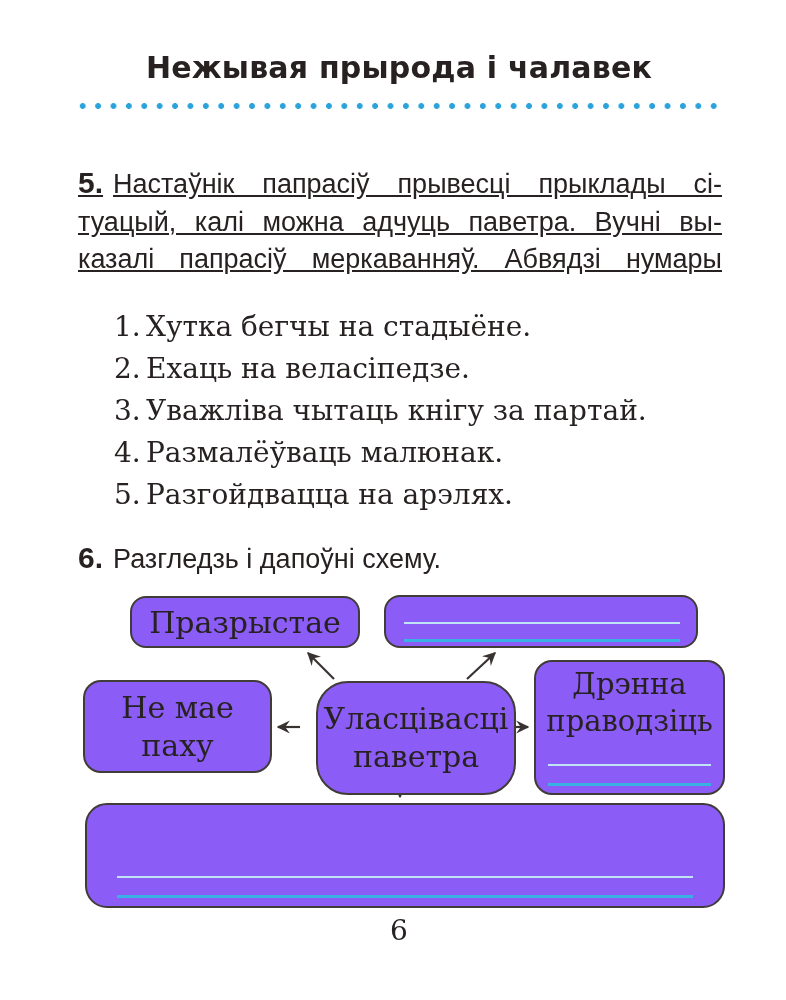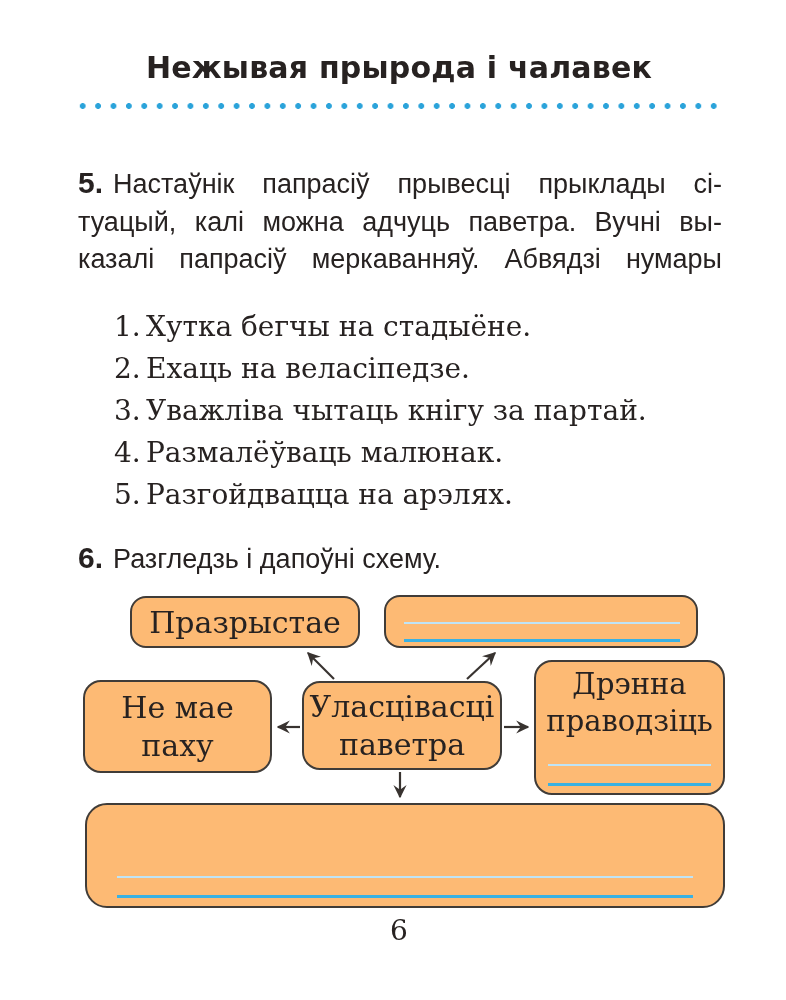--- a/index.html
+++ b/index.html
@@ -21,48 +21,48 @@
     background-size:15.4px 8px; background-repeat:repeat-x; background-position:0 50%;
   }
 
   
   .ex-block { position:absolute; left:78px; width:644px; }
   .ex5 { top:166px; }
   .pline {
     font:27px/37.5px "Liberation Sans",sans-serif; color:var(--ink,#272221);
     white-space:normal;
   }
-  .just { text-align:justify; text-align-last:justify; }
+  .just { text-align:justify; text-align-last:justify;text-decoration:underline; }
   .exnum {
     font:bold 30px "Liberation Sans",sans-serif; margin-right:10px;
   }
 
   .list { position:absolute; left:114px; top:306px; width:620px; }
   .li { font:28px/42px "DejaVu Serif","Liberation Serif",serif; white-space:nowrap; }
   .linum { display:inline-block; min-width:32px; }
 
   .ex6head { top:541px; font:27px/37px "Liberation Sans",sans-serif; }
 
   
   .diagram { position:absolute; top:588px; left:0; width:786px; height:335px; }
   .arrows { position:absolute; top:0; left:0; width:786px; height:335px; }
   .arrows line { stroke:var(--diagram-line,#383330); stroke-width:2.2; }
   .arrowhead-fill { fill:var(--diagram-line,#383330); }
 
   .dbox {
-    position:absolute; box-sizing:border-box; background:#fdba74;
+    position:absolute; box-sizing:border-box; background:#8b5cf6;
     border:2.5px solid var(--box-border,#403c38);
     display:flex; flex-direction:column; align-items:center;
     font-family:"DejaVu Serif","Liberation Serif",serif; color:var(--ink,#272221);
     text-align:center;
   }
   .b-topleft  { left:130px; top:8px;   width:230px; height:52px;  border-radius:16px; justify-content:center; font-size:30px; }
   .b-topright { left:384px; top:7px;   width:314px; height:53px;  border-radius:16px; }
   .b-left     { left:83px;  top:92px;  width:189px; height:93px;  border-radius:18px; justify-content:center; font-size:30px; line-height:38px; }
-  .b-center   { left:302px; top:93px;  width:200px; height:89px;  border-radius:18px; justify-content:center; font-size:30px; line-height:38px; }
+  .b-center   { left:316px; top:93px;  width:200px; height:114px;  border-radius:32px; justify-content:center; font-size:30px; line-height:38px; }
   .b-right    { left:534px; top:72px;  width:191px; height:135px; border-radius:18px; justify-content:flex-start; padding-top:4px; font-size:29px; line-height:37px; }
   .b-bottom   { left:85px;  top:215px; width:640px; height:105px; border-radius:22px; justify-content:flex-start; padding-top:6px; font-size:32px; }
 
   .wline { position:absolute; height:2px; background:var(--rule-light,#bfe4f6); }
   .wline.blue { height:3px; background:var(--rule-blue,#39b1e2); }
   .b-topright .wline       { left:18px; right:16px; top:25px; }
   .b-topright .wline.blue  { top:42px; }
   .b-right .wline          { left:12px; right:12px; top:102px; }
   .b-right .wline.blue     { top:121px; }
   .b-bottom .wline         { left:30px; right:30px; top:71px; }

